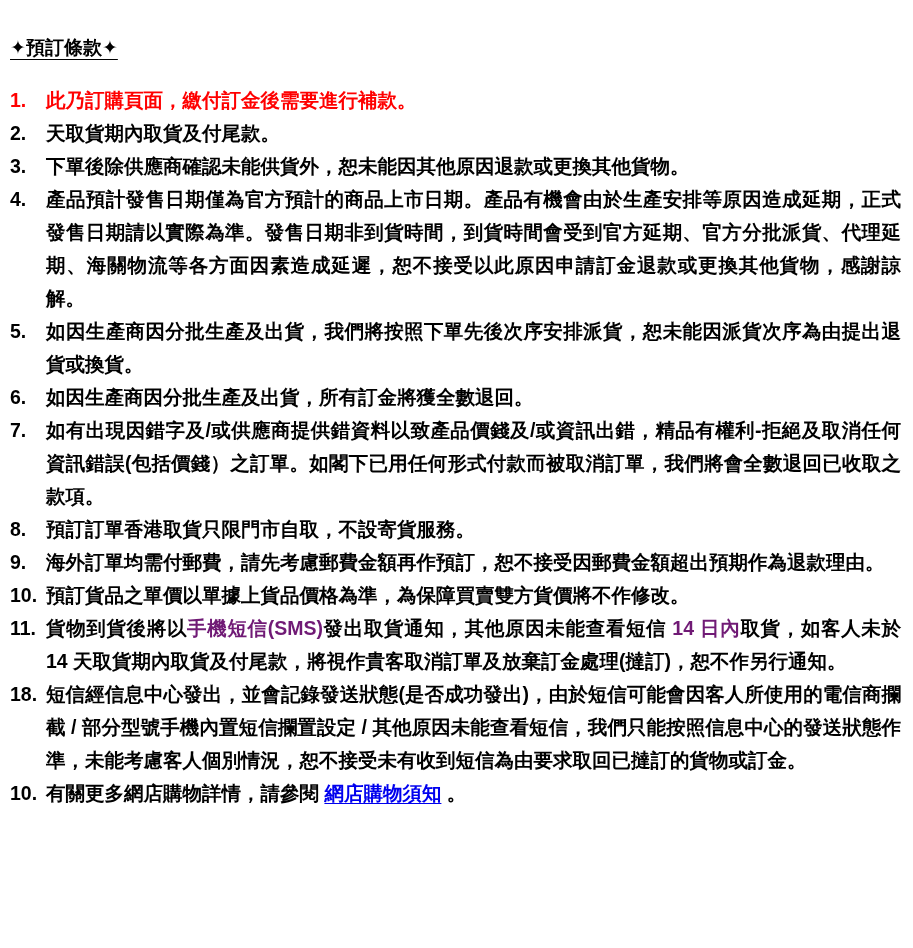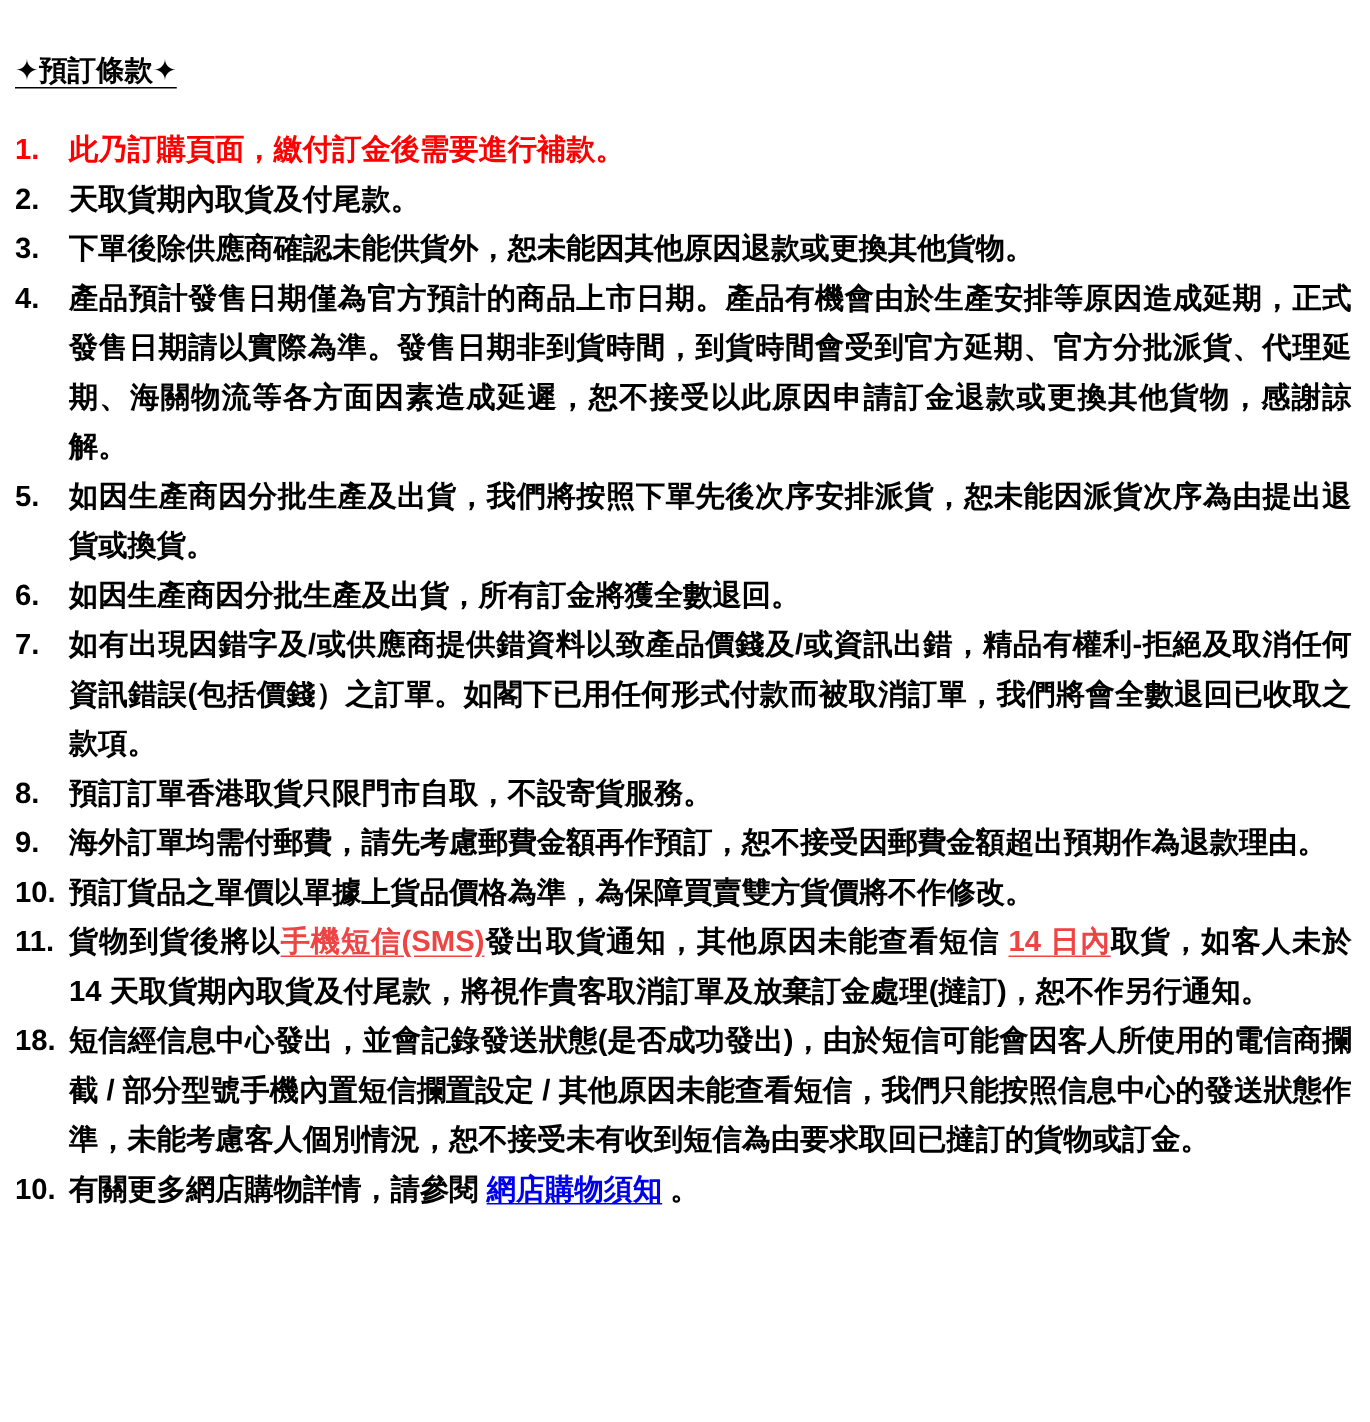--- a/index.html
+++ b/index.html
@@ -39,22 +39,21 @@
     align-items: flex-start;
     font-size: 19.5px;
     line-height: 33px;
   }
   .term-num { flex: 0 0 36px; }
   .term-text { flex: 1; text-align: justify; }
 
   .term-item.red { color: #ff0000; }
 
   .red-underline {
-    color: #ef4444;
-    text-decoration: underline;
+    color: #701a75;
     text-underline-offset: 3px;
   }
 
   .shop-link {
     color: #0000ee;
     text-decoration: underline;
     text-underline-offset: 3px;
     font-weight: 700;
     cursor: pointer;
     margin-top: 26px;

